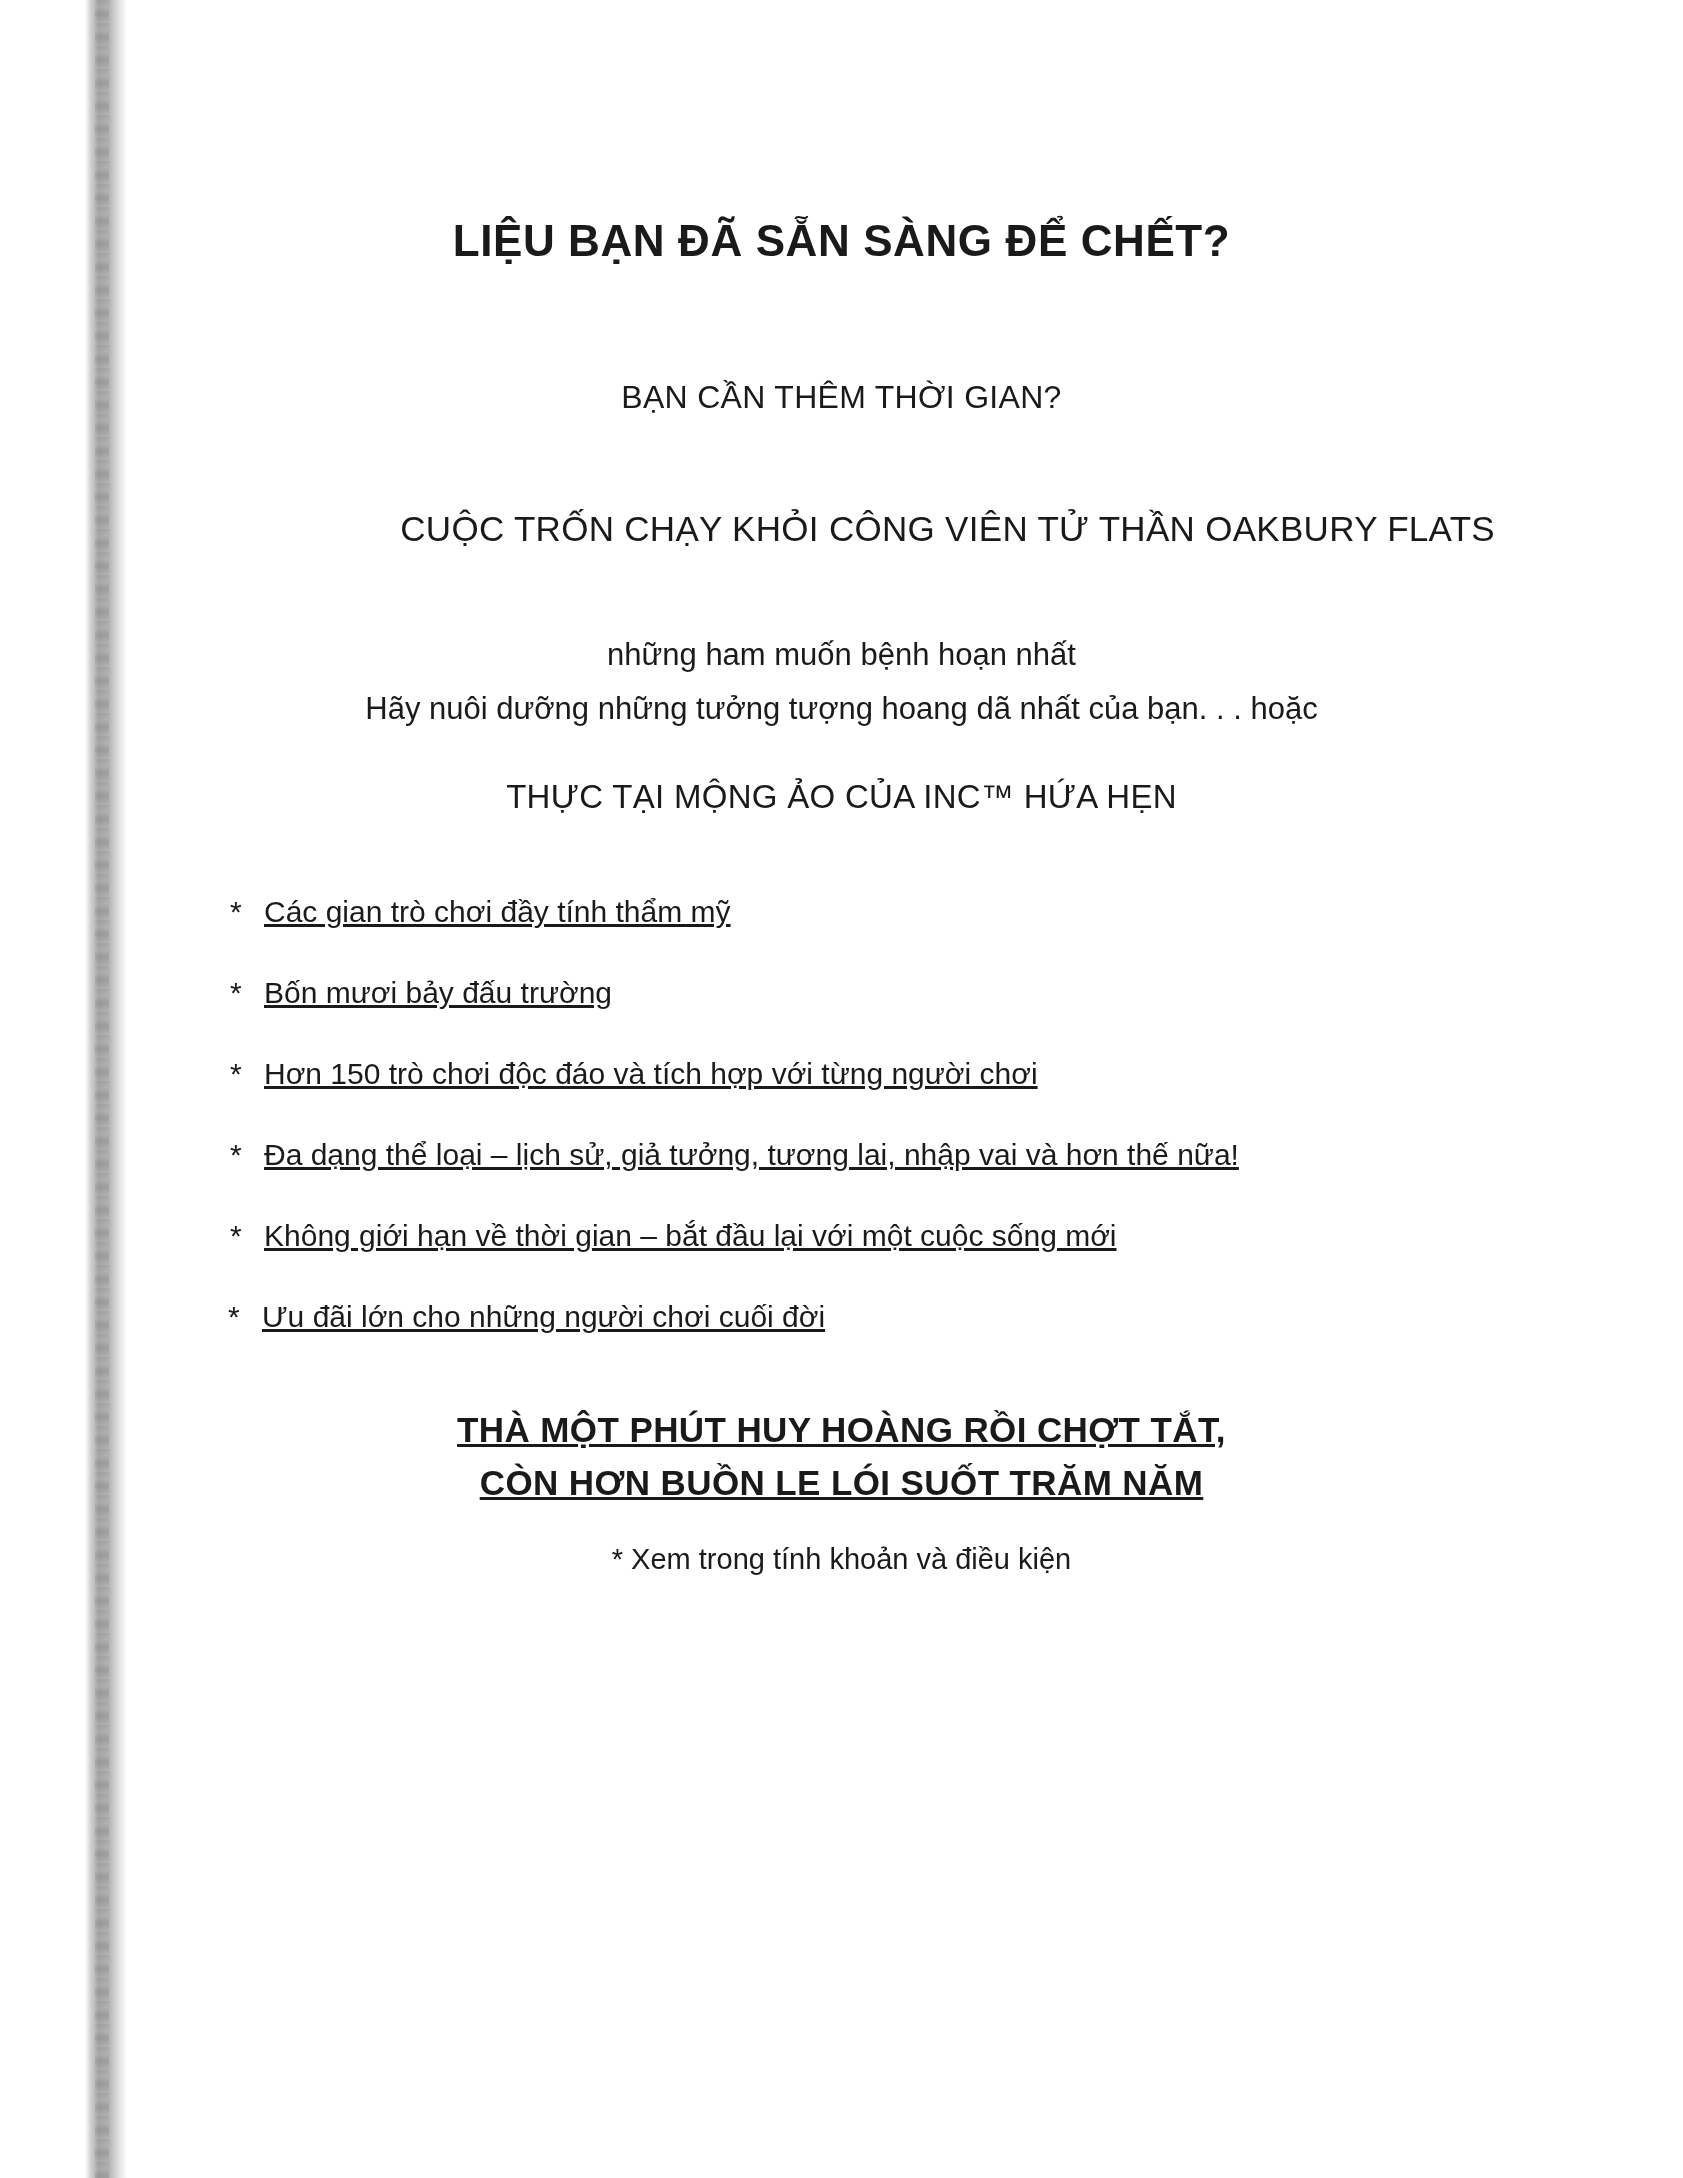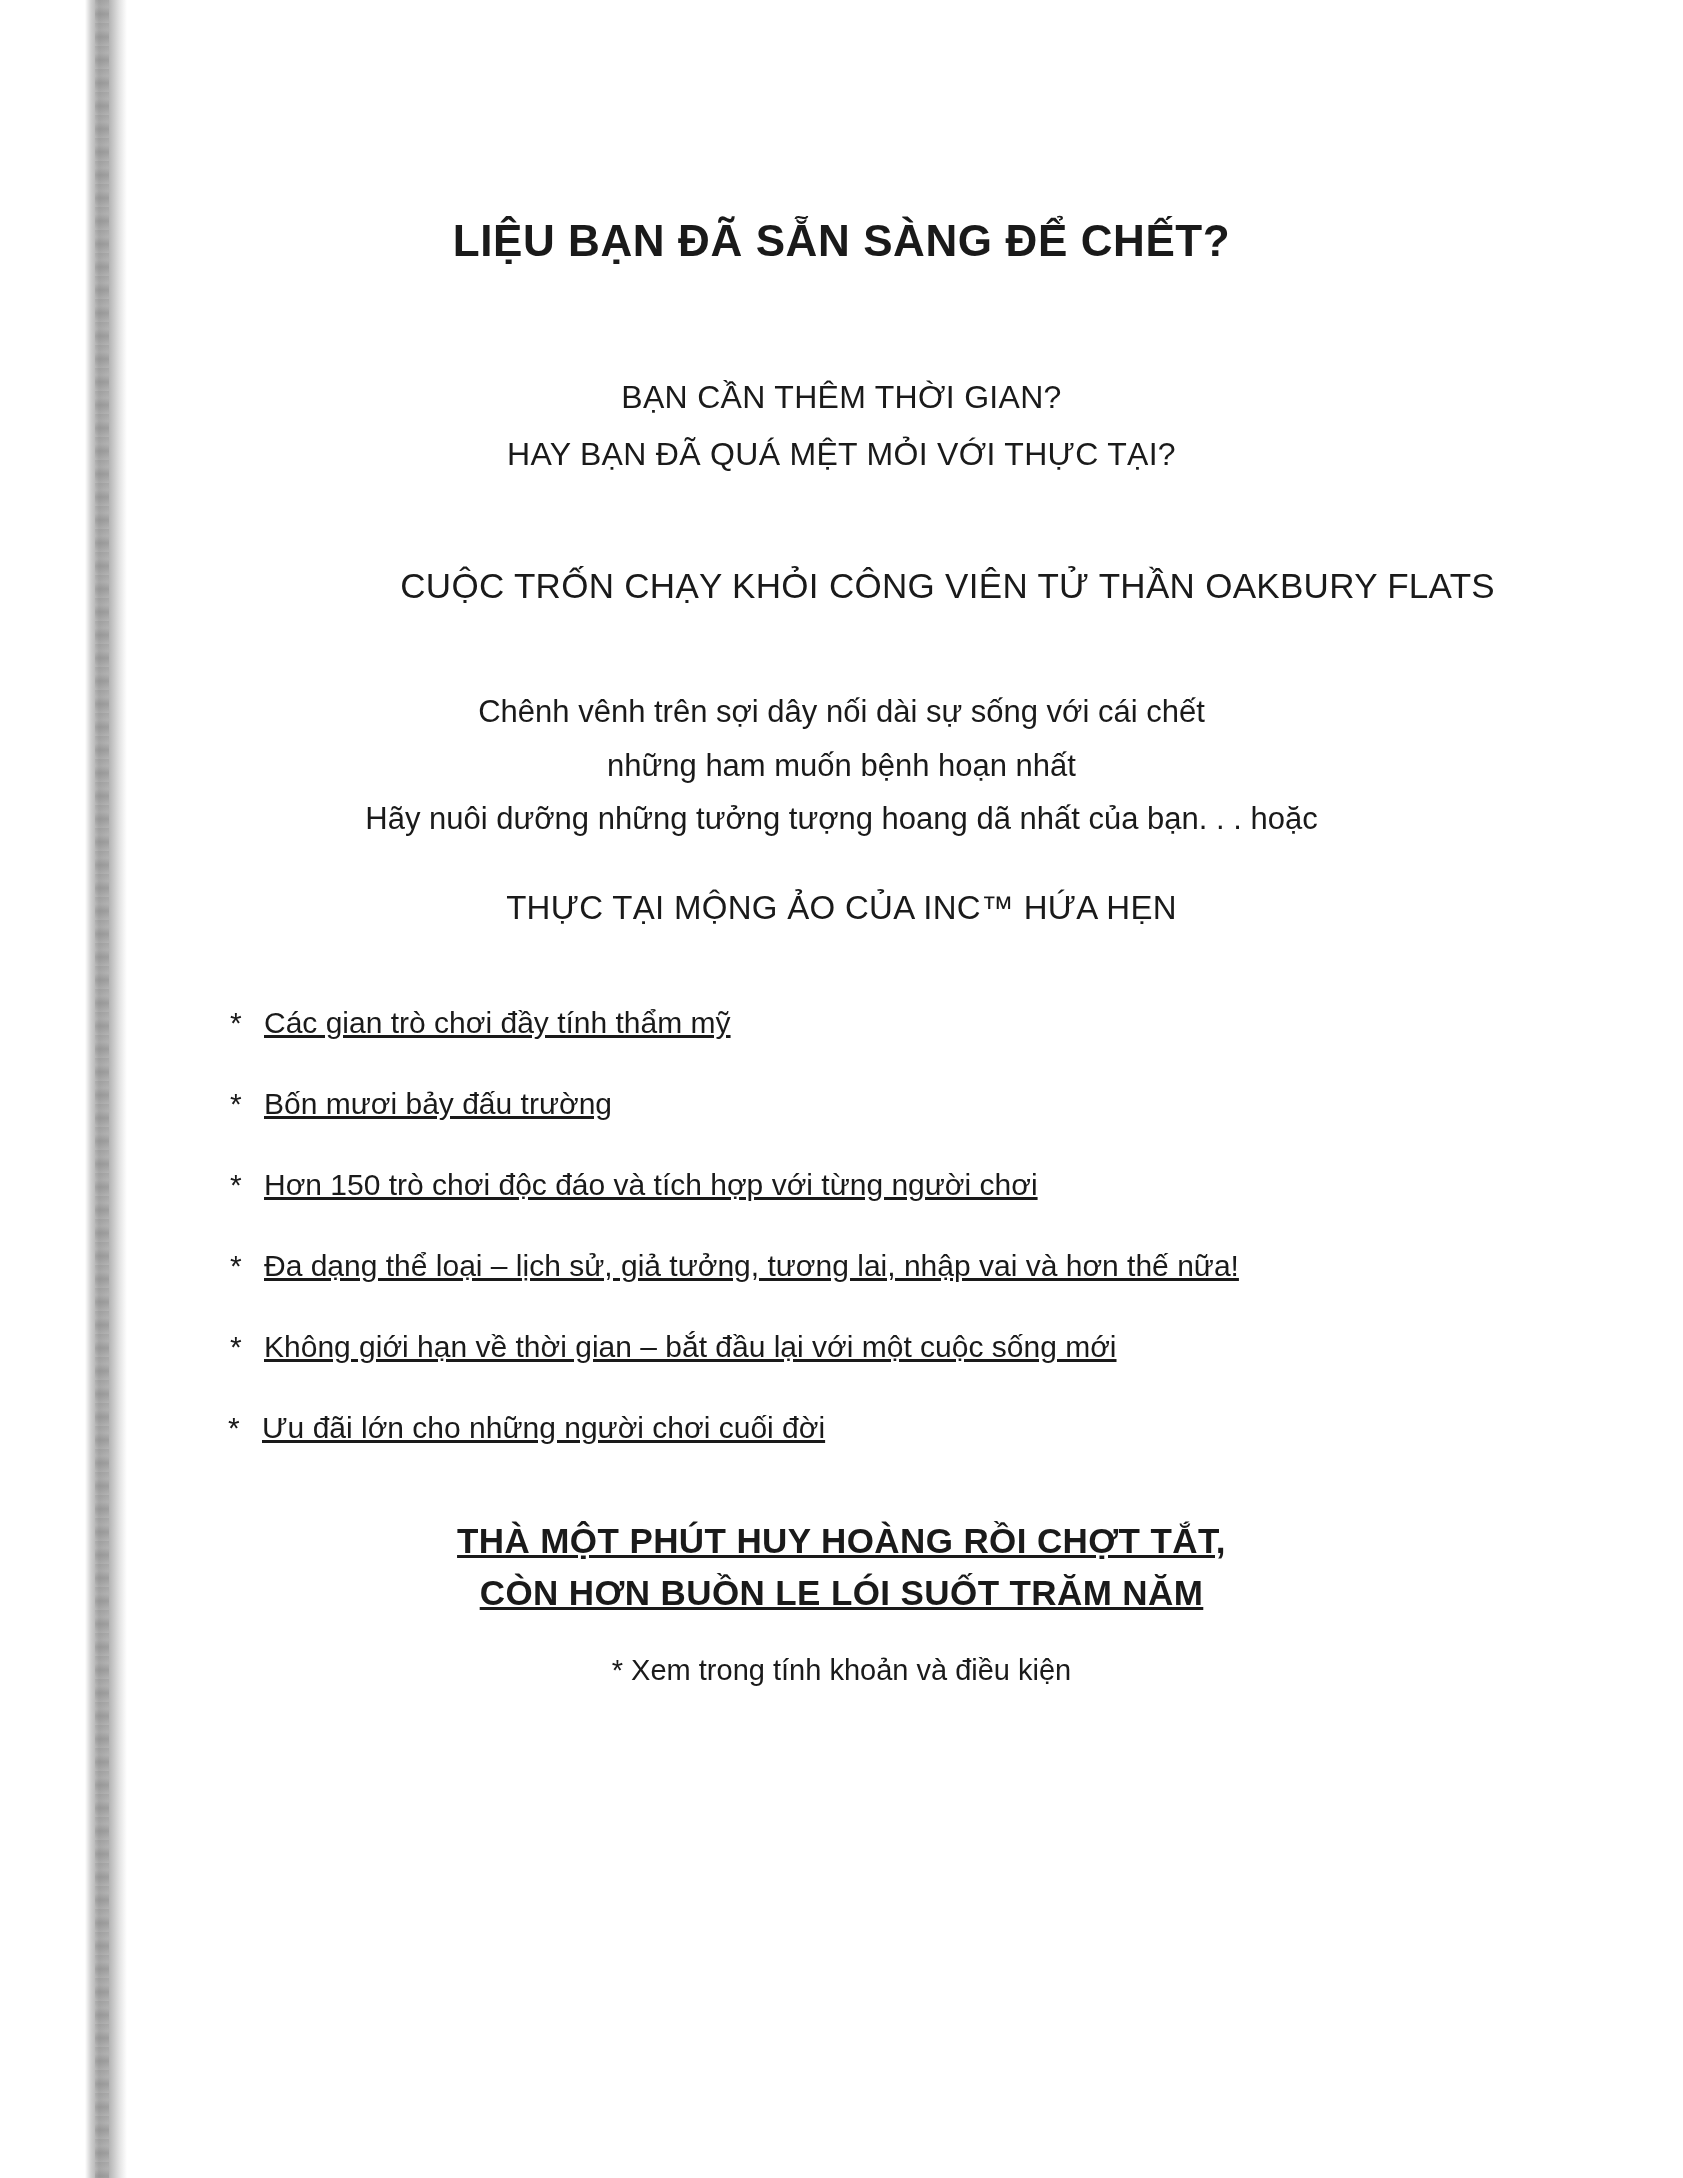--- a/index.html
+++ b/index.html
@@ -155,27 +155,25 @@
   <div class="gutter">
     <div class="gutter-speckle"></div>
   </div>
 
   <div class="content">
 
     <h1 class="headline">LIỆU BẠN ĐÃ SẴN SÀNG ĐỂ CHẾT?</h1>
 
     <div class="q-block">
       <span class="q-line">BẠN CẦN THÊM THỜI GIAN?</span>
-      <span class="q-line">HAY BẠN ĐÃ QUÁ MỆT MỎI VỚI THỰC TẠI?</span>
     </div>
 
     <div class="subhead">CUỘC TRỐN CHẠY KHỎI CÔNG VIÊN TỬ THẦN OAKBURY FLATS</div>
 
     <div class="tagline">
-      <span class="t-line">Chênh vênh trên sợi dây nối dài sự sống với cái chết</span>
       <span class="t-line">những ham muốn bệnh hoạn nhất</span>
       <span class="t-line">Hãy nuôi dưỡng những tưởng tượng hoang dã nhất của bạn. . . hoặc</span>
     </div>
 
     <div class="promise">THỰC TẠI MỘNG ẢO CỦA INC™ HỨA HẸN</div>
 
     <ul class="features">
       <li>
         <span class="star">*</span>
         <span class="ftxt">Các gian trò chơi đầy tính thẩm mỹ</span>

